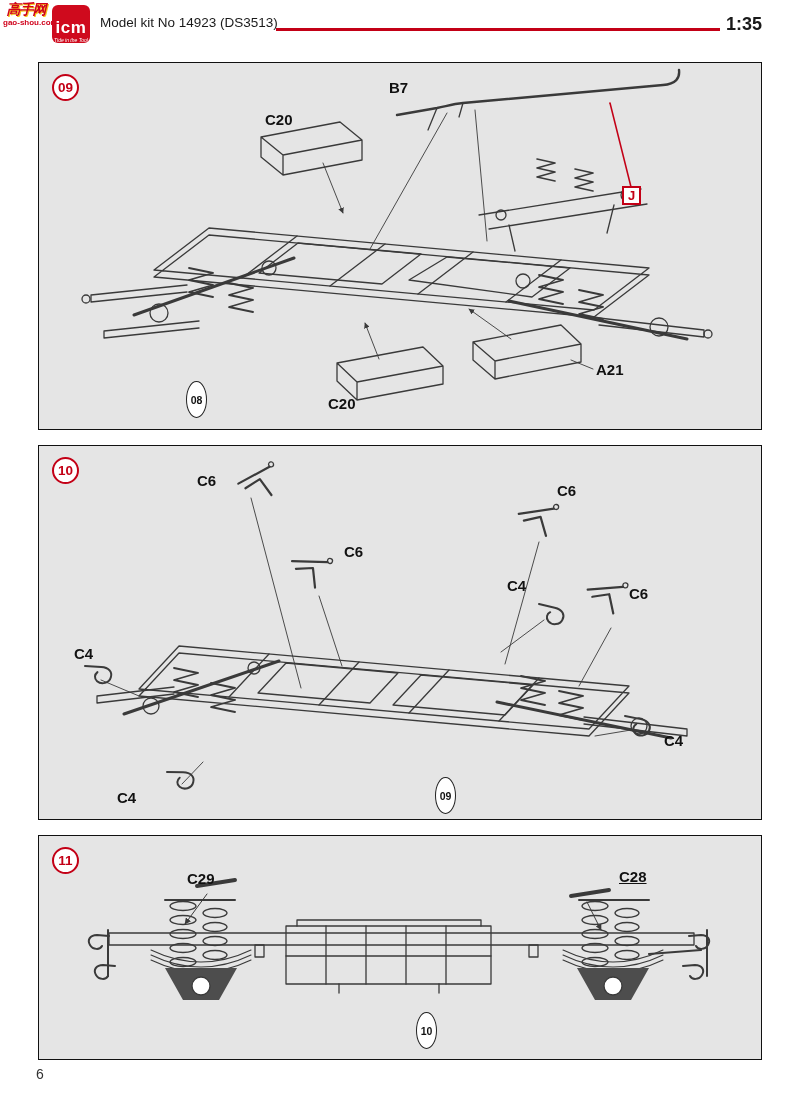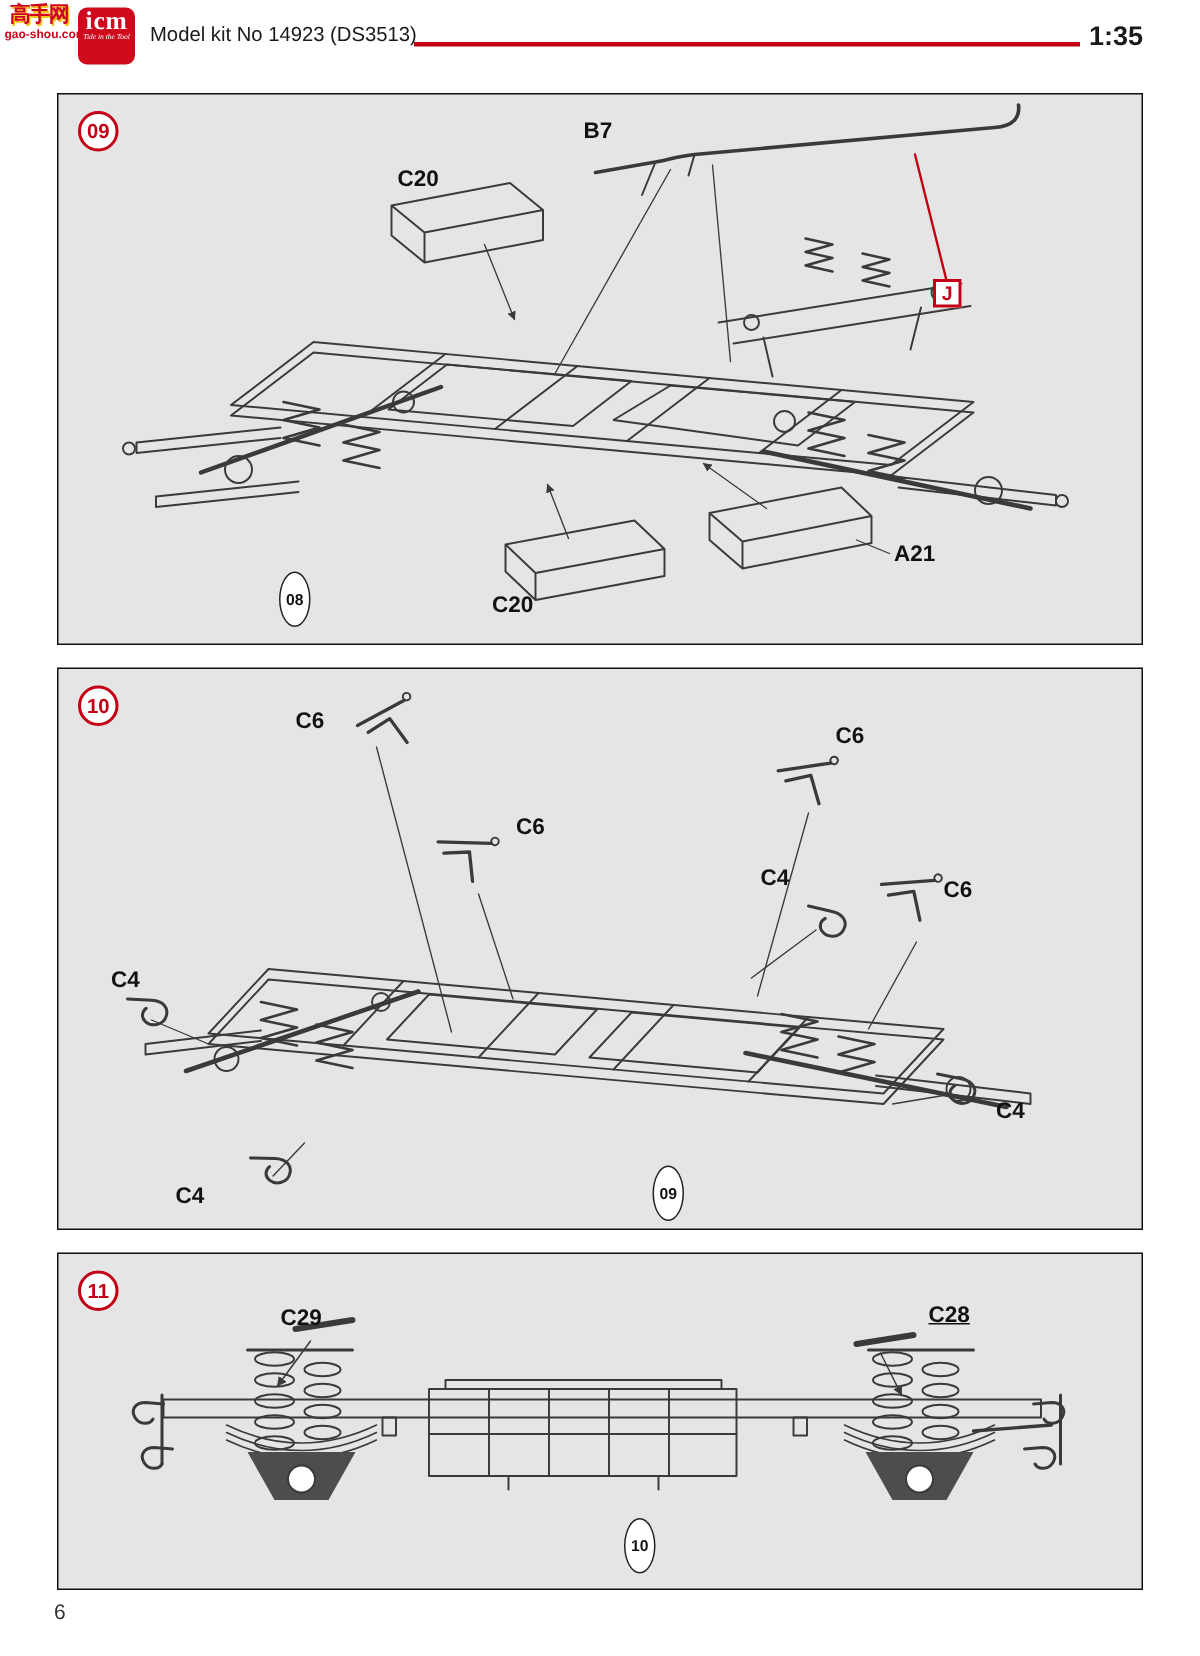--- a/index.html
+++ b/index.html
@@ -2,24 +2,24 @@
 <html><head>
 <meta charset="utf-8">
 <style>
   * { margin:0; padding:0; box-sizing:border-box; }
   html,body { width:800px; height:1104px; }
   body { background:#ffffff; font-family:"Liberation Sans", sans-serif; position:relative; overflow:hidden; color:#1a1a1a; }
   .sheet { position:absolute; inset:0; background:#fff; }
 
   
   .wm { position:absolute; left:3px; top:2px; width:46px; text-align:center; }
-  .wm-name { font-size:14px; font-weight:bold; color:#d0021b; text-shadow:1px 1px 0 #f5c518; line-height:1.0; letter-spacing:-1px; }
+  .wm-name { font-size:14px; font-weight:bold; color:#d0021b; text-shadow:1px 1px 0 #f5c518; line-height:1.0; letter-spacing:-1px;font-style:italic; }
   .wm-domain { font-size:8px; font-weight:bold; color:#d0021b; margin-top:2px; white-space:nowrap; }
   .icm-logo { position:absolute; left:52px; top:5px; width:38px; height:38px; background:#cf0a1d; border-radius:6px;
-              display:flex; flex-direction:column; align-items:center; justify-content:flex-start;font-family:Liberation Serif, serif; }
+              display:flex; flex-direction:column; align-items:center; justify-content:flex-end; }
   .icm-text { color:#fff; font-weight:bold; font-size:17px; line-height:1; letter-spacing:0.5px; }
   .icm-tagline { color:#fff; font-style:italic; font-size:5px; line-height:1.2; margin-top:1px; white-space:nowrap; }
   .kit-info { position:absolute; left:100px; top:15px; font-size:13.5px; }
   .header-rule { position:absolute; left:276px; top:28px; width:444px; height:3px; background:#c30016; }
   .scale { position:absolute; right:38px; top:14px; font-size:18px; font-weight:bold; }
 
   
   .panel { position:absolute; left:38px; width:724px; border:1.6px solid #111; background:#e5e5e5; }
   #panel-09 { top:62px;  height:368px; }
   #panel-10 { top:445px; height:375px; }

